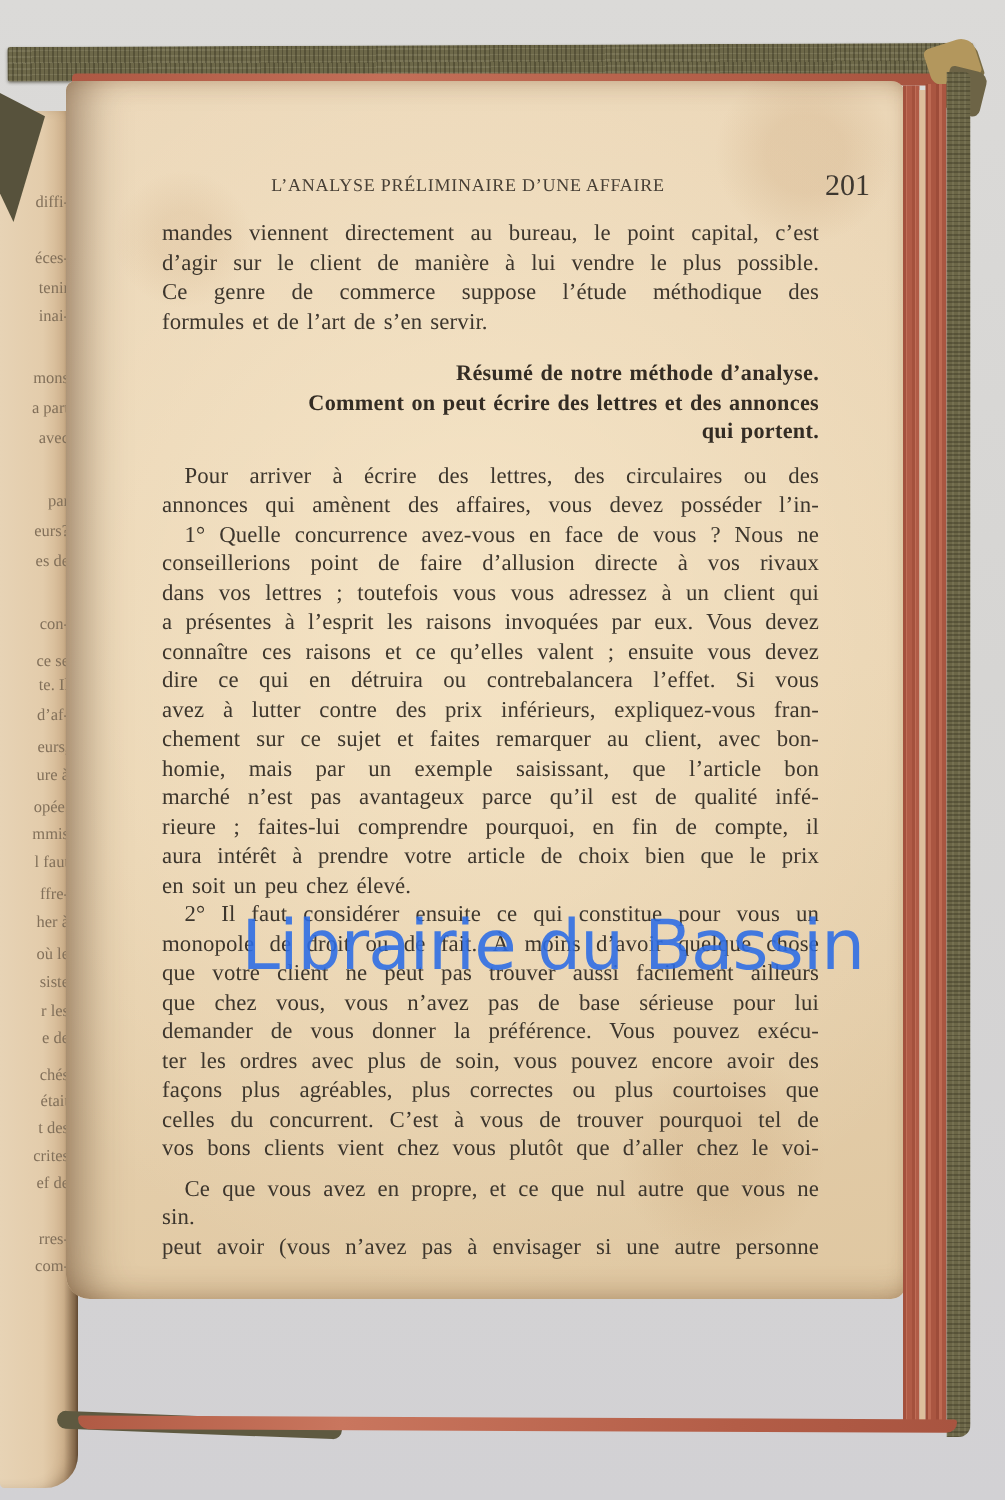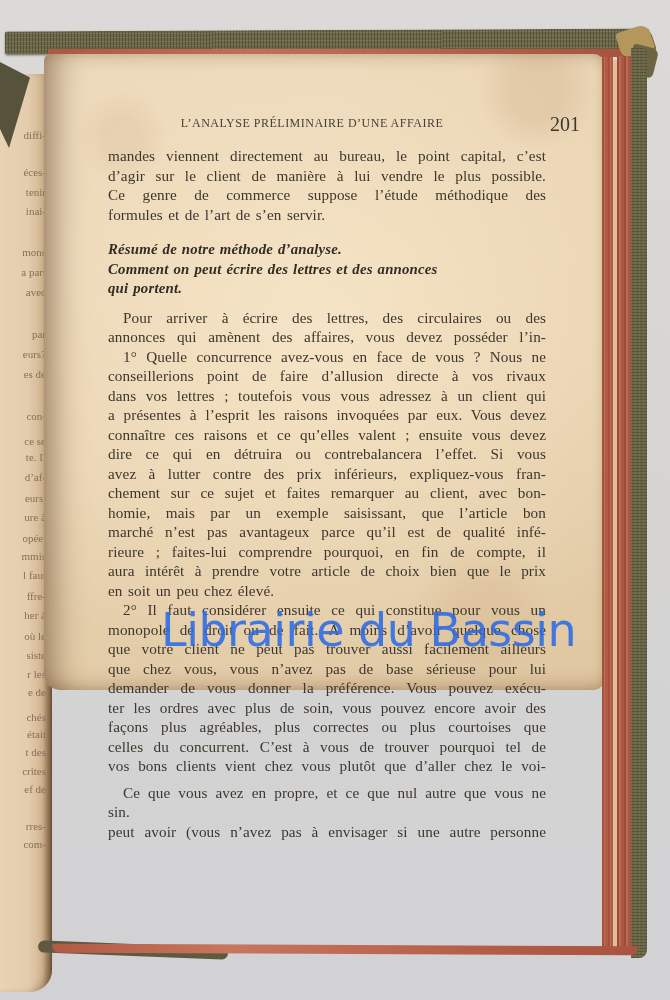--- a/index.html
+++ b/index.html
@@ -50,21 +50,21 @@
     border-radius:0 4px 8px 0;}
 
   
   .bottom-board-sliver{position:absolute;left:38px;top:944px;width:190px;height:12px;
     background:#5e5940;transform:rotate(2.2deg);border-radius:6px;}
   .bottom-red-edge{position:absolute;left:52px;top:945px;width:586px;height:9px;
     background:linear-gradient(90deg,#b05a44,#c9765e 30%,#b35d47 75%,#a85440);
     border-radius:4px 4px 14px 14px;transform:rotate(.25deg);}
 
   
-  .page{position:absolute;left:44px;top:54px;width:560px;height:636px;
+  .page{position:absolute;left:44px;top:54px;width:560px;height:812px;
     background:
       radial-gradient(circle at 88% 6%,rgba(172,120,66,.14) 0 26px,transparent 60px),
       radial-gradient(circle at 14% 13%,rgba(172,120,66,.10) 0 18px,transparent 46px),
       radial-gradient(circle at 78% 88%,rgba(172,120,66,.10) 0 30px,transparent 70px),
       radial-gradient(95% 75% at 48% 44%,rgba(255,242,214,.55),transparent 75%),
       linear-gradient(165deg,#ecd8ba 0%,#e8d2b0 55%,#dfc7a1 100%);
     border-radius:6px 10px 10px 16px;
     box-shadow:
       inset 26px 0 30px -16px rgba(80,50,25,.5),
       inset -7px 0 12px -7px rgba(130,88,50,.28),
@@ -78,22 +78,22 @@
   .page-number{position:absolute;right:-34px;top:-3px;font-size:20px;color:#3e3830;}
 
   
   .body-col{position:absolute;left:34px;top:92px;width:468px;}
   .bl{position:relative;height:19.5px;line-height:19.5px;overflow:hidden;
     font-size:15.2px;color:#3d362d;letter-spacing:.1px;word-spacing:1.5px;
     text-align:justify;margin-left:30px;}
   .bl.j::after{content:"";display:inline-block;width:100%;height:0;}
   .bl.last{text-align:left;}
   .bl.ind{text-indent:15px;}
-  .bl.head{text-align:left;font-weight:bold;font-size:14.8px;color:#332c24;
-    letter-spacing:.2px;word-spacing:1px;font-style:italic;}
+  .bl.head{text-align:right;font-weight:bold;font-size:14.8px;color:#332c24;
+    letter-spacing:.2px;word-spacing:1px;}
   .bl.mt{margin-top:16px;}
   .bl.mb{margin-bottom:9px;}
   .bl.sp{margin-top:7px;}
 
   
   .watermark{position:absolute;left:161px;top:604px;z-index:5;
     font-family:"DejaVu Sans","Liberation Sans",sans-serif;
     font-size:46px;line-height:52px;color:#2b6ce6;opacity:.88;
     letter-spacing:-.5px;white-space:nowrap;}
 </style>

